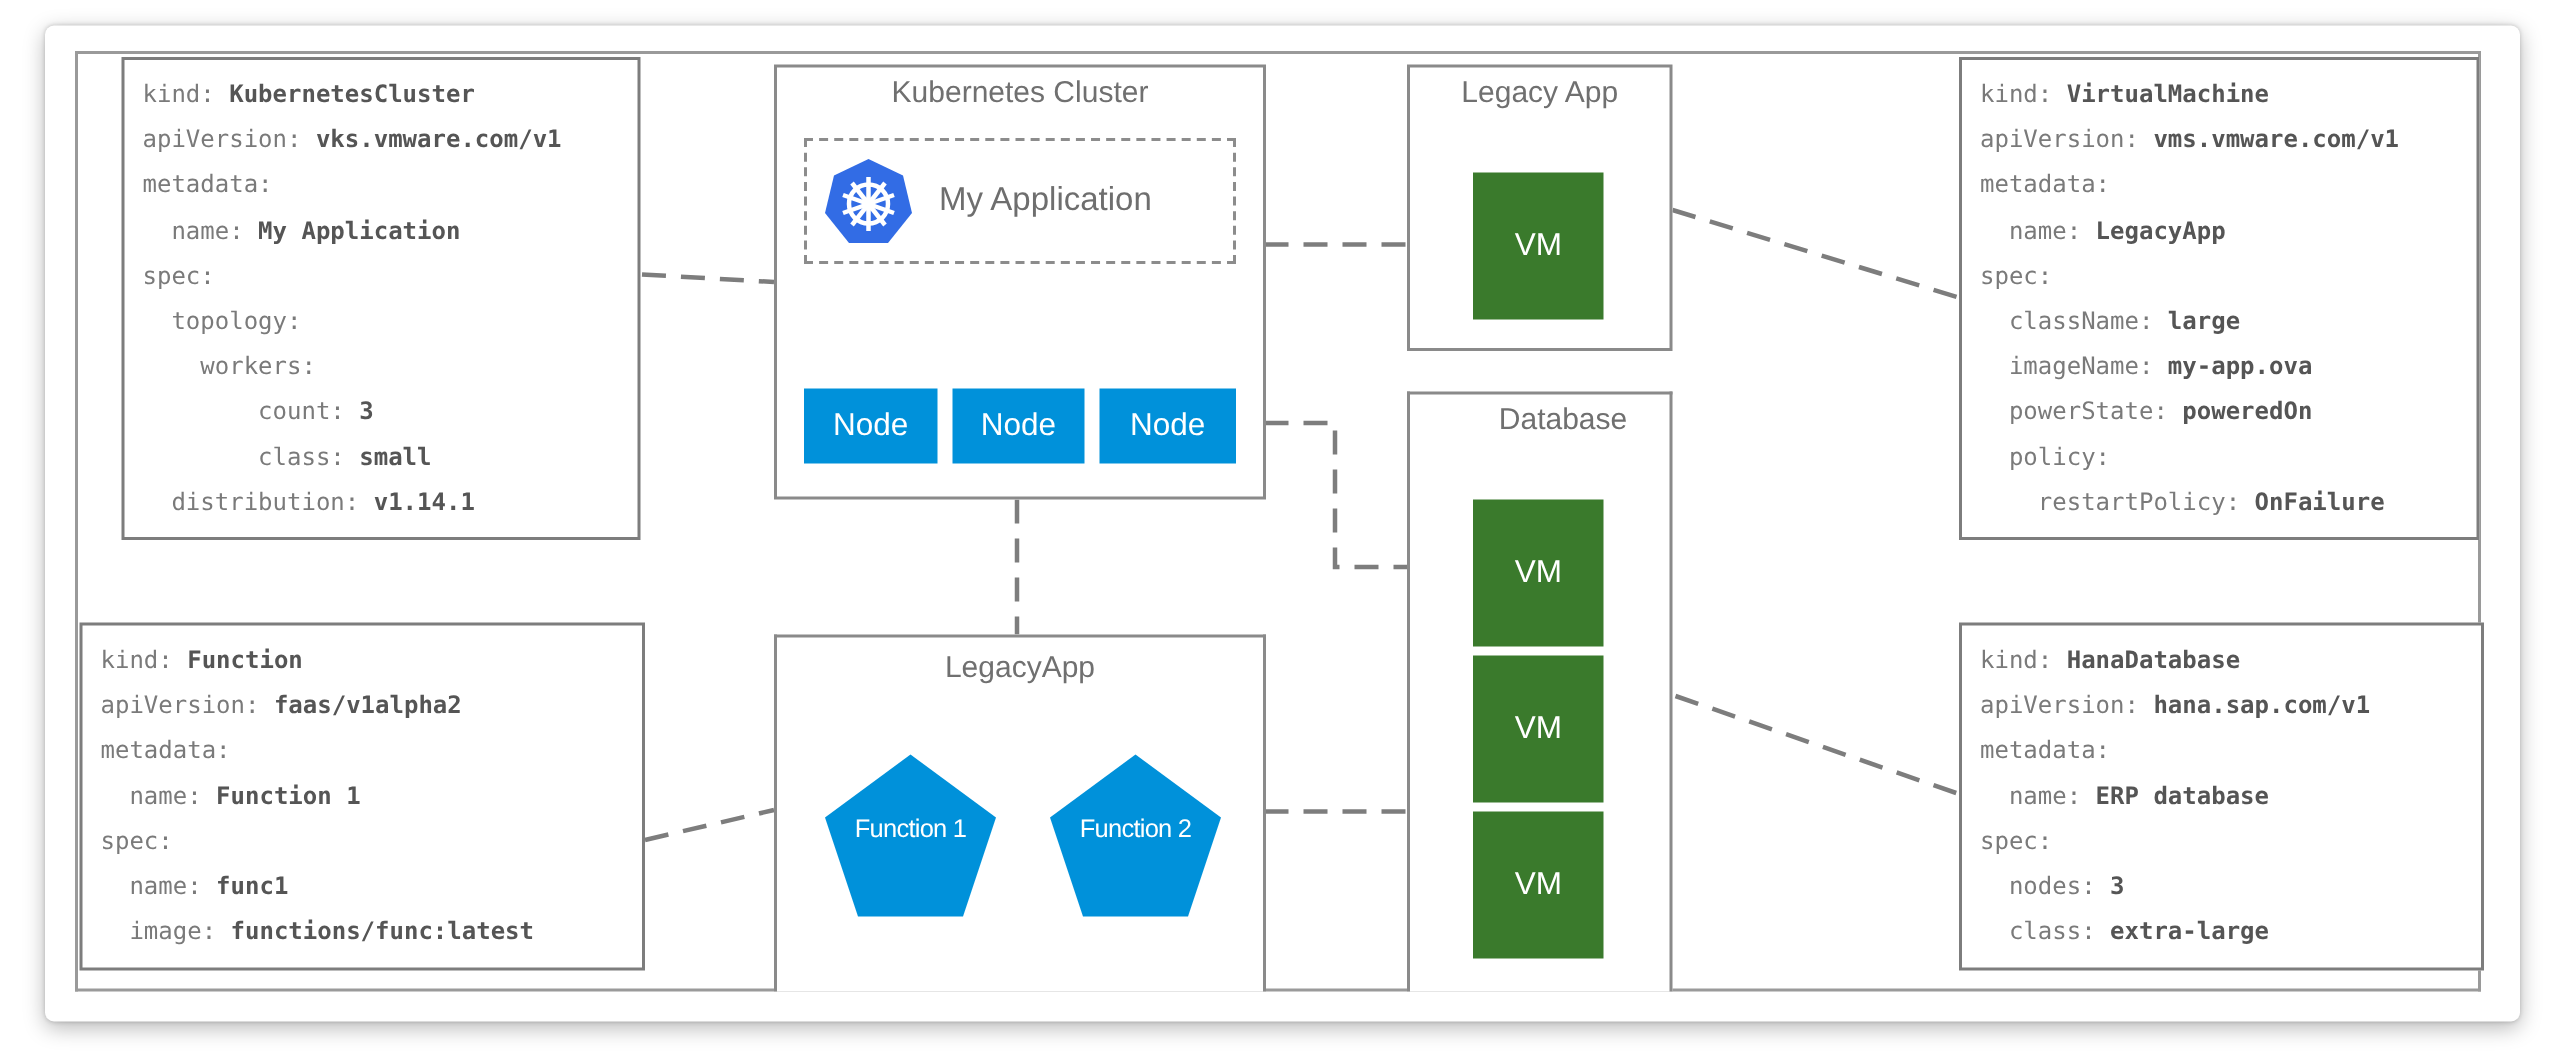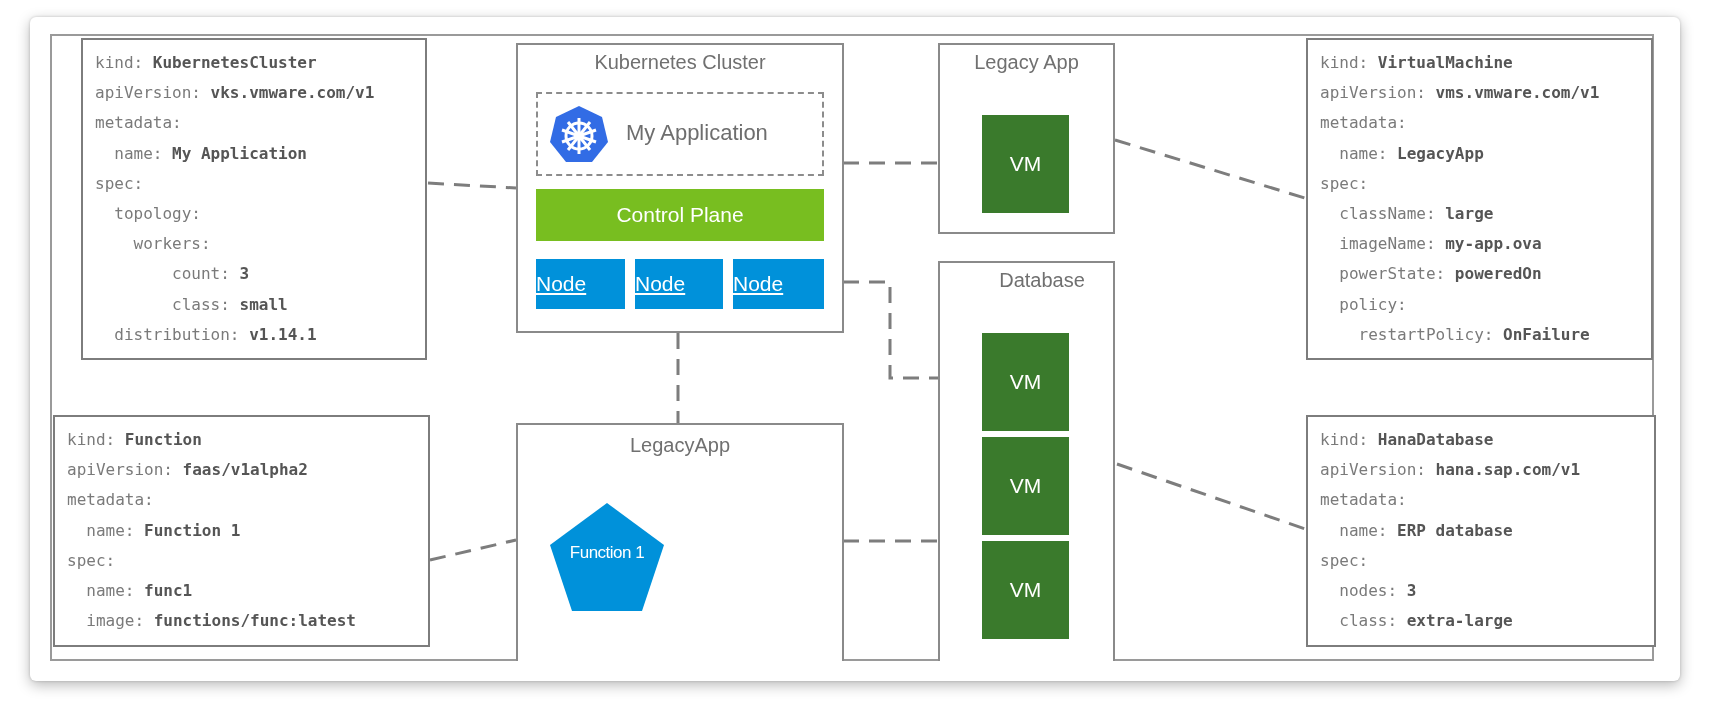--- a/index.html
+++ b/index.html
@@ -35,21 +35,21 @@
 
   .dashed-app {
     position: absolute; border: 2px dashed #8c8c8c; background: #fff;
   }
   .green-bar {
     position: absolute; background: #78be20; color: #fff;
     font-family: "Liberation Sans", sans-serif; font-size: 21px; text-align: center;
   }
   .node {
     position: absolute; background: #0091da; color: #fff;
-    font-family: "Liberation Sans", sans-serif; font-size: 21px; text-align: left; text-decoration: underline;
+    font-family: "Liberation Sans", sans-serif; font-size: 21px; text-align: center;
   }
   .vm {
     position: absolute; background: #3a7a2c; color: #ffffff;
     font-family: "Liberation Sans", sans-serif; font-size: 21px; text-align: center;
   }
   .fn {
     position: absolute; width: 118px; height: 112px;
   }
   .fn svg { position: absolute; left: 0; top: 0; }
   .fn-label {
@@ -95,21 +95,20 @@
         <circle cx="31" cy="32" r="3" fill="#fff"></circle>
         <line x1="31" y1="14" x2="31" y2="50"></line>
         <line x1="14" y1="26" x2="48" y2="38"></line>
         <line x1="14" y1="38" x2="48" y2="26"></line>
         <line x1="20" y1="18" x2="42" y2="46"></line>
         <line x1="42" y1="18" x2="20" y2="46"></line>
       </g>
     </svg>
     <div style="position:absolute; left:88px; top:26px; font-family:'Liberation Sans',sans-serif; font-size:22px; color:#6e6e6e;">My Application</div>
   </div>
-  <div class="green-bar" style="left:18px; top:144px; width:288px; height:52px; line-height:52px;">Control Plane</div>
   <div class="node" style="left:18px; top:214px; width:89px; height:50px; line-height:50px;">Node</div>
   <div class="node" style="left:117px; top:214px; width:88px; height:50px; line-height:50px;">Node</div>
   <div class="node" style="left:215px; top:214px; width:91px; height:50px; line-height:50px;">Node</div>
 </div>
 
 <div class="box" style="left:938px; top:43px; width:177px; height:191px;">
   <div class="box-title" style="top:6px;">Legacy App</div>
   <div class="vm" style="left:42px; top:70px; width:87px; height:98px; line-height:98px;">VM</div>
 </div>
 
@@ -121,13 +120,19 @@
 </div>
 
 <div class="box" style="left:516px; top:423px; width:328px; height:238px; border-bottom:none;">
   <div class="box-title" style="top:9px;">LegacyApp</div>
   <div class="fn" style="left:30px; top:76px;">
     <svg width="118" height="112" viewBox="0 0 118 112">
       <polygon points="59,2 116,44 94,110 24,110 2,44" fill="#0091da"></polygon>
     </svg>
     <div class="fn-label">Function 1</div>
   </div>
+  <div class="fn" style="left:180px; top:76px;">
+    <svg width="118" height="112" viewBox="0 0 118 112">
+      <polygon points="59,2 116,44 94,110 24,110 2,44" fill="#0091da"></polygon>
+    </svg>
+    <div class="fn-label">Function 2</div>
+  </div>
 </div>
 
 </body></html>

